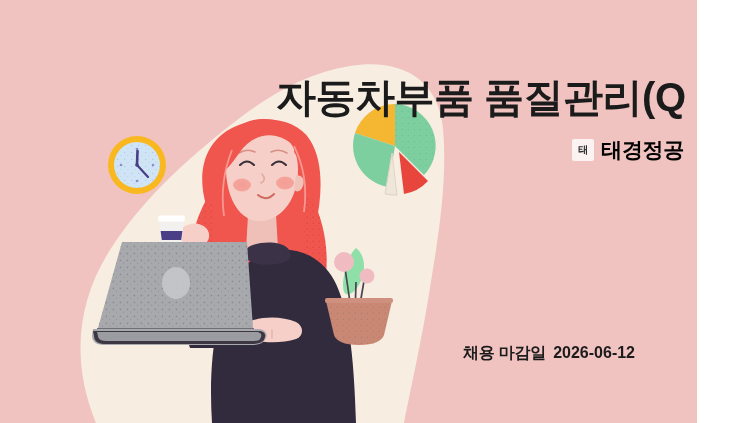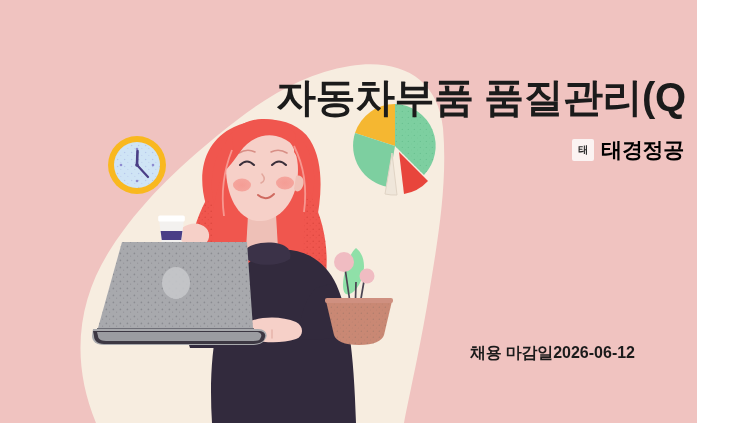--- a/index.html
+++ b/index.html
@@ -81,20 +81,21 @@
     position: absolute;
     right: 62px;
     top: 343px;
     font-size: 16px;
     font-weight: 700;
     color: #1b1b1b;
     letter-spacing: -0.2px;
     white-space: nowrap;
   }
   .deadline .dl-date {
+    margin-left: 7px;
     letter-spacing: 0;
     text-align: right;
   }
 </style>
 </head>
 <body>
 
 <div id="banner">
 
   <svg class="art" viewBox="0 0 750 423" xmlns="http://www.w3.org/2000/svg" aria-hidden="true">

